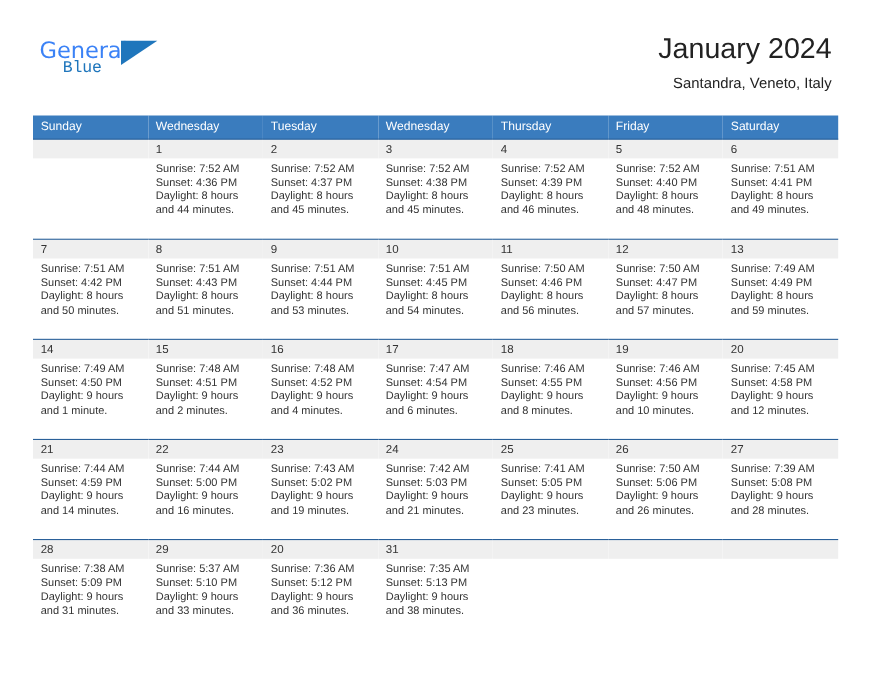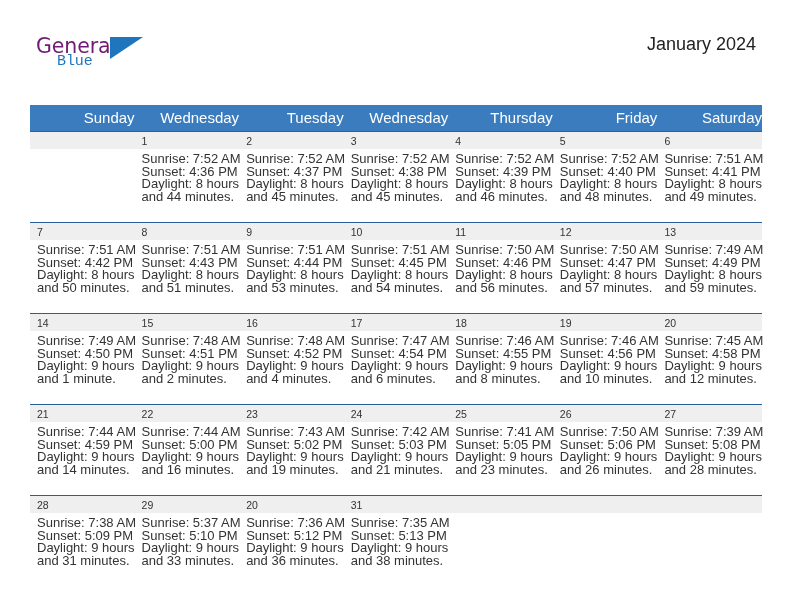--- a/index.html
+++ b/index.html
@@ -35,21 +35,21 @@
     top: 34px;
     width: 110px;
     height: 48px;
   }
   .logo-general {
     position: absolute;
     left: 0;
     top: 0;
     font-size: 20.5px;
     letter-spacing: -0.1px;
-    color: #701a75;
+    color: #3b82f6;
     font-family: "DejaVu Sans", sans-serif;
   }
   .logo-blue {
     position: absolute;
     left: 21px;
     top: 19px;
     font-size: 15px;
     letter-spacing: -0.1px;
     color: #1f76bc;
     font-family: Liberation Mono, monospace;
@@ -64,21 +64,21 @@
     border-bottom: 22px solid transparent;
   }
 
   .title-block {
     position: absolute;
     right: 36px;
     top: 28px;
     text-align: right;
   }
   .cal-title {
-    font-size: 18px;
+    font-size: 26px;
     color: #222222;
     line-height: 32px;
     white-space: nowrap;
   }
   .cal-subtitle {
     font-size: 13.5px;
     color: #222222;
     line-height: 20px;
     margin-top: 6px;
     white-space: nowrap;
@@ -91,23 +91,23 @@
     top: 105px;
     width: 732px;
     border-collapse: collapse;
     table-layout: fixed;
   }
   .calendar col { width: 104.57px; }
 
   .dow-row th {
     background: #3a7cbe;
     color: #ffffff;
-    font-size: 15px;
+    font-size: 11px;
     font-weight: normal;
-    text-align: right;
+    text-align: left;
     padding: 4px 0 5px 7px;
     height: 11px;
     border: none;
   }
 
   td.day-cell {
     vertical-align: top;
     padding: 0;
     border: none;
     border-top: 1.2px solid #2a6099;
@@ -118,21 +118,21 @@
     background: #efefef;
     height: 17px;
     padding: 2px 0 1px 7px;
     box-sizing: border-box;
     font-size: 10.5px;
     color: #333333;
     line-height: 15px;
   }
   td.day-cell .details {
     padding: 4px 5px 0 7px;
-    font-size: 13px;
+    font-size: 10px;
     line-height: 12.55px;
     color: #333333;
   }
   td.day-cell .details div { white-space: nowrap; }
   td.empty .daynum-band { color: transparent; }
 </style>
 </head>
 <body>
 
 <div class="page">
@@ -140,20 +140,21 @@
   <div class="header">
 
     <div class="logo">
       <span class="logo-general">General</span>
       <span class="logo-triangle"></span>
       <span class="logo-blue">Blue</span>
     </div>
 
     <div class="title-block">
       <div class="cal-title">January 2024</div>
+      <div class="cal-subtitle">Santandra, Veneto, Italy</div>
     </div>
 
   </div>
 
   <table class="calendar">
     <colgroup>
       <col>
         <col>
         <col>
         <col>

